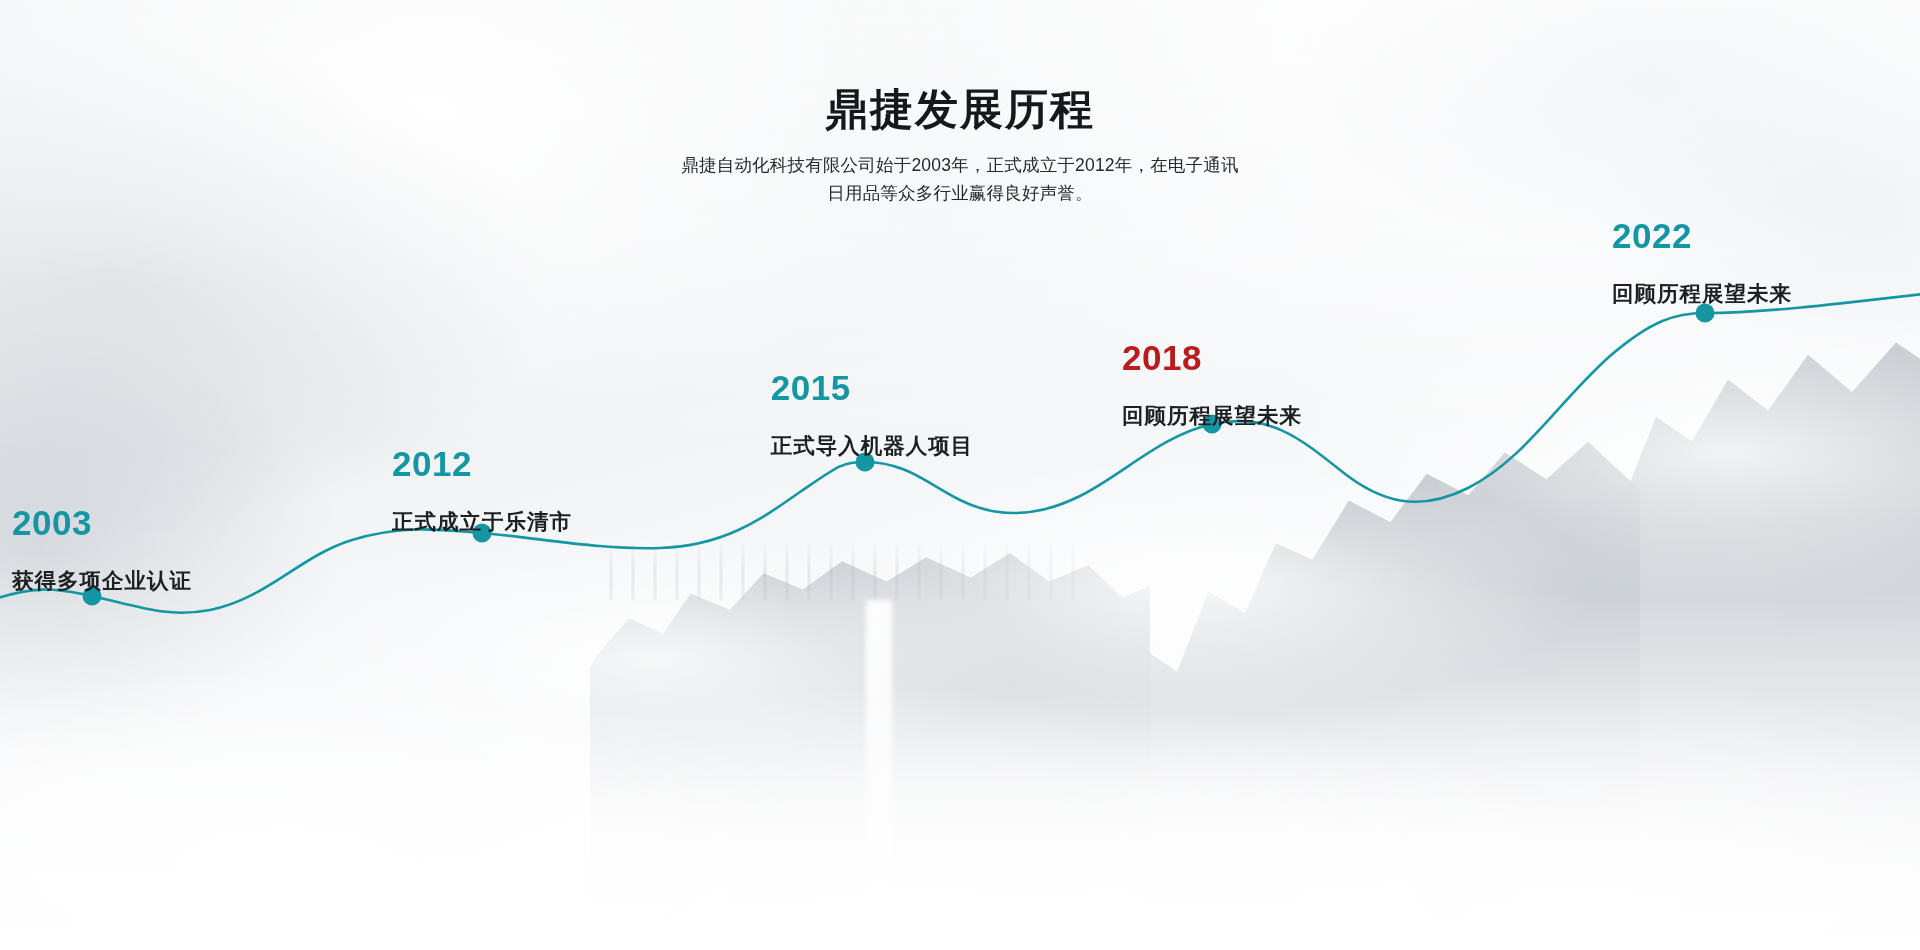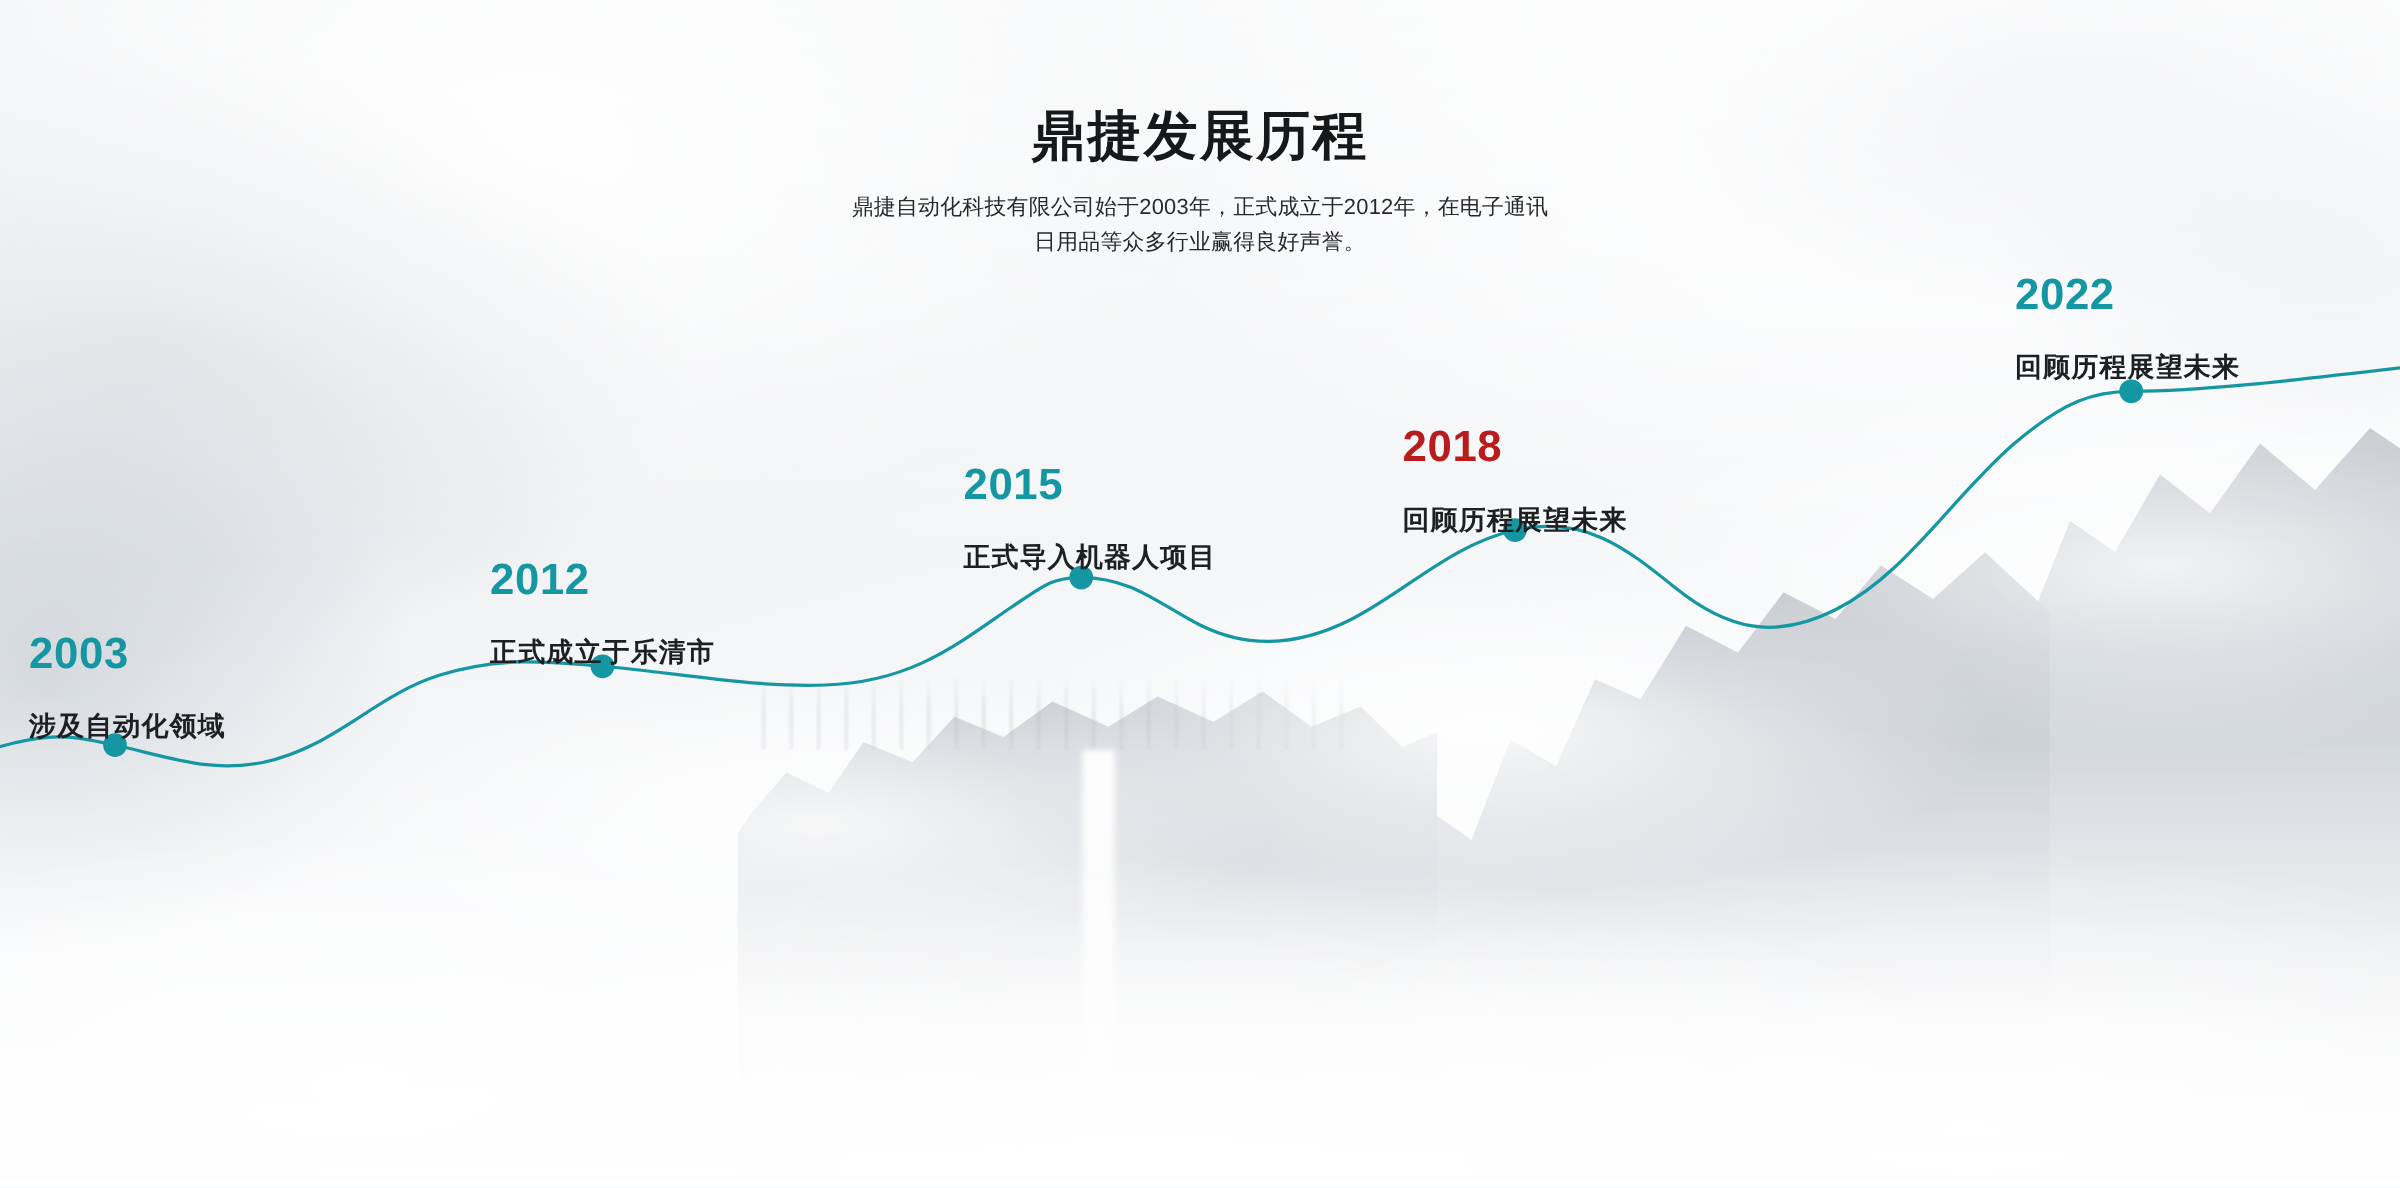--- a/index.html
+++ b/index.html
@@ -191,21 +191,21 @@
         <circle cx="482" cy="533" r="9.5" fill="#1496a3"></circle>
         <circle cx="865" cy="462" r="9.5" fill="#1496a3"></circle>
         <circle cx="1212" cy="424" r="9.5" fill="#1496a3"></circle>
         <circle cx="1705" cy="313" r="9.5" fill="#1496a3"></circle>
       </g>
   </svg>
 
   <div id="milestone-layer">
       <div class="milestone" style="left: 102px; top: 505px;">
         <div class="milestone-year" style="color: rgb(20, 150, 163);">2003</div>
-        <div class="milestone-desc">涉及自动化领域</div>
+        <div class="milestone-desc">获得多项企业认证</div>
       </div>
       <div class="milestone" style="left: 482px; top: 446px;">
         <div class="milestone-year" style="color: rgb(20, 150, 163);">2012</div>
         <div class="milestone-desc">正式成立于乐清市</div>
       </div>
       <div class="milestone" style="left: 872px; top: 370px;">
         <div class="milestone-year" style="color: rgb(20, 150, 163);">2015</div>
         <div class="milestone-desc">正式导入机器人项目</div>
       </div>
       <div class="milestone" style="left: 1212px; top: 340px;">

